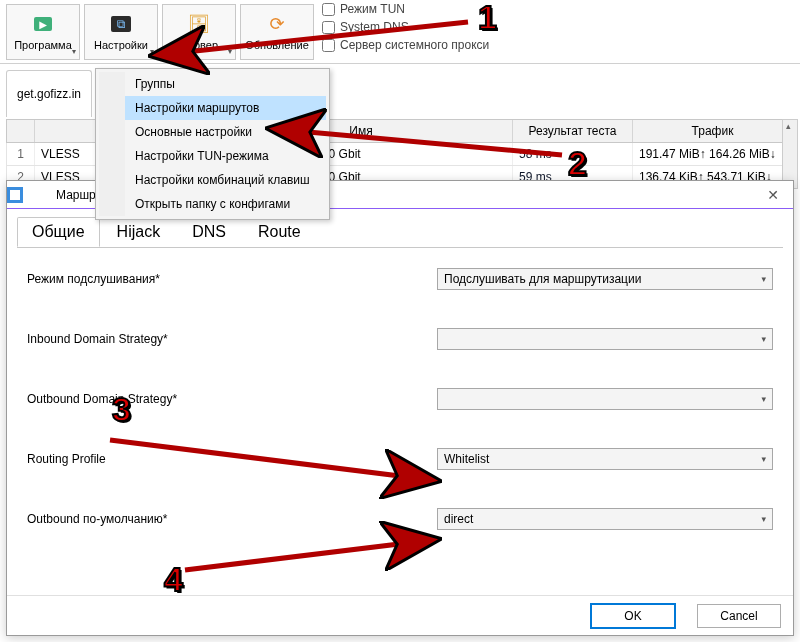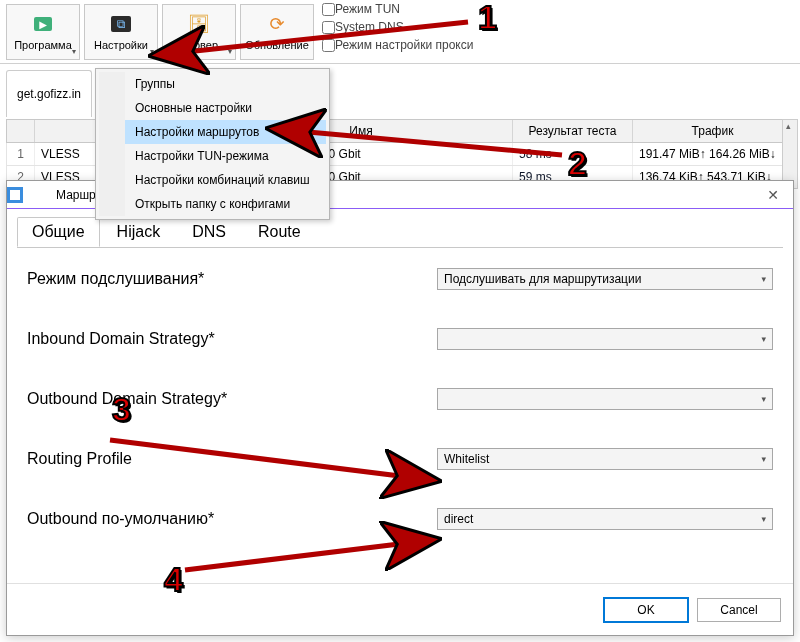--- a/index.html
+++ b/index.html
@@ -47,21 +47,21 @@
   .ic-gear{width:20px;height:16px;background:#2b2b2b;border-radius:2px;display:flex;align-items:center;justify-content:center;color:#7fc3ff;font-size:12px;}
   .ic-srv{color:#e0a030;font-size:18px;}
   .ic-upd{color:#e78b2f;font-size:18px;}
 
   .checks {
     position:absolute;
     left: 322px; top: 2px;
     display:flex; flex-direction:column; gap:4px;
     font-size:12px; color:#444;
   }
-  .checks label{display:flex;align-items:center;}
+  .checks label{display:flex;align-items:center;gap:5px;}
   .checks input[type=checkbox]{width:13px;height:13px;margin:0;}
 
   
   .addr-row{margin-top:4px;padding:2px 6px;}
   .addr{ display:inline-block; border-top:1px solid #ccc;border-left:1px solid #ccc;border-right:1px solid #ccc; padding:16px 10px; background:#fff; font-size:12px; border-radius:3px 3px 0 0;}
 
   
   .table{
     margin: 0 6px;
     position:relative;
@@ -108,24 +108,24 @@
     z-index:5;
   }
   .mtitle{height:28px;background:#fff;border-bottom:1px solid #8b5cf6;display:flex;align-items:center;padding:0 0;font-size:12px;gap:27px;}
   .mtitle .picon{width:16px;height:16px;margin-right:6px;display:inline-flex;}
   .mclose{margin-left:auto;width:40px;text-align:center;font-size:14px;color:#555;cursor:default;}
   .mtabs{display:flex;padding:8px 10px 0 10px;gap:2px;}
   .mtab{padding:5px 14px;border:1px solid transparent;font-size:16px;}
   .mtab.active{border:1px solid #c8c8c8;border-bottom-color:#fff;background:#fff;border-radius:2px 2px 0 0;}
   .mbody{flex:1;border-top:1px solid #c8c8c8;margin:0 10px; padding:20px 10px 10px 10px; position:relative;}
   .frow{display:flex;align-items:center;margin-bottom:38px;}
-  .flabel{width:410px;font-size:16px;}
+  .flabel{width:410px;font-size:12px;}
   .fcombo{flex:1;height:22px;border:1px solid #a7a7a7;background:#f4f4f4;display:flex;align-items:center;padding:0 6px;font-size:12px;justify-content:space-between;}
   .fcombo .arr{font-size:9px;color:#555;}
-  .mfooter{height:52px;border-top:1px solid #e0e0e0;display:flex;justify-content:flex-end;align-items:center;padding:0 12px;gap:9px;}
+  .mfooter{height:40px;border-top:1px solid #e0e0e0;display:flex;justify-content:flex-end;align-items:center;padding:0 12px;gap:22px;}
   .mfooter button{width:84px;height:24px;border:1px solid #0078d7;background:#fff;font-size:12px;font-family:inherit;}
   .mfooter button.def{outline:1px solid #0078d7;}
   .mfooter button.cancel{border-color:#adadad;}
 
   
   .annos{position:absolute;inset:0;pointer-events:none;z-index:100;}
   .num-badge{
     position:absolute;
     font-family: "Arial Black", sans-serif;
     font-weight:900;
@@ -168,21 +168,21 @@
   <label>
       <input type="checkbox" style="">
       <span>Режим TUN</span>
     </label>
   <label>
       <input type="checkbox" style="">
       <span>System DNS</span>
     </label>
   <label>
       <input type="checkbox" style="">
-      <span>Режим настройки прокси</span>
+      <span>Сервер системного прокси</span>
     </label>
 </div>
 
 <div class="addr-row">
   <span class="addr">get.gofizz.in</span>
 </div>
 
 <div class="table">
   <div class="thead">
     <div class="th c-idx"></div>
@@ -204,22 +204,22 @@
     <div class="td c-name"><span class="bolt">🇩🇪</span> <span>Germany #1 ⚡ 10 Gbit</span></div>
     <div class="td c-test test-val">59 ms</div>
     <div class="td c-traf">136.74 KiB↑ 543.71 KiB↓</div>
   </div>
   <div class="scroll-stub"></div>
 </div>
 
 <div class="menu">
   <div class="menu-inner">
     <div class="mi">Группы</div>
+    <div class="mi sel">Настройки маршрутов</div>
     <div class="mi">Основные настройки</div>
-    <div class="mi sel">Настройки маршрутов</div>
     <div class="mi">Настройки TUN-режима</div>
     <div class="mi">Настройки комбинаций клавиш</div>
     <div class="mi">Открыть папку с конфигами</div>
   </div>
 </div>
 
 <div class="modal">
   <div class="mtitle">
     <span class="picon">
       <svg viewBox="0 0 16 16">

